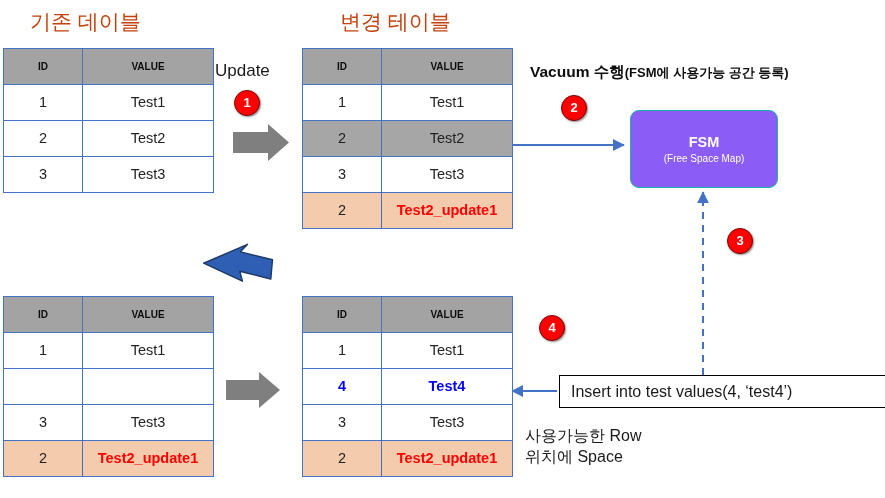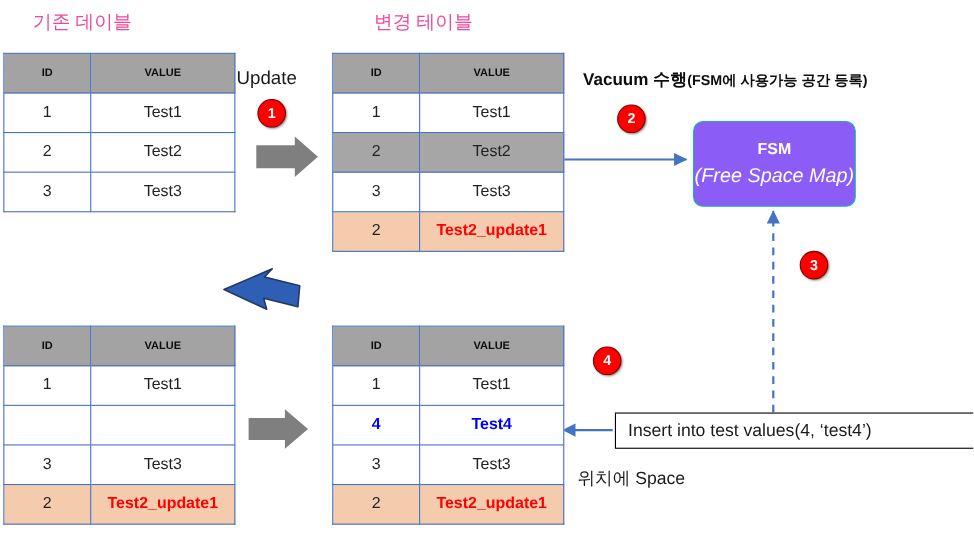--- a/index.html
+++ b/index.html
@@ -45,22 +45,22 @@
   .col-id  { width: 78px; }
   .col-val { width: 130px; }
 
   tr.row-gray  td { background: #A6A6A6; }
   tr.row-peach td { background: #F5CBAD; }
   td.v-red   { color: #FF0000; font-weight: bold; }
   td.v-blue  { color: #0000FF; font-weight: bold; }
 
   
   .title-lbl {
-    font-size: 17px;
-    color: #ec4899;
+    font-size: 21px;
+    color: #c2410c;
     white-space: nowrap;
   }
   .plain-lbl {
     font-size: 16px;
     color: #1a1a1a;
     white-space: nowrap;
     line-height: 1.32;
   }
   .vacuum-lbl {
     font-size: 15.5px;
@@ -93,21 +93,21 @@
     border: 1px solid #14b8a6;
     border-radius: 9px;
     color: #ffffff;
     text-align: center;
     display: flex;
     flex-direction: column;
     justify-content: center;
     align-items: center;
   }
   .fsm-title { font-size: 14.5px; font-weight: bold; line-height: 1.4; }
-  .fsm-sub   { font-size: 18px; font-weight: normal; line-height: 1.4; font-style: italic; }
+  .fsm-sub   { font-size: 10px; font-weight: normal; line-height: 1.4; }
 
   
   .sql-box {
     border: 1px solid #000000;
     background: #ffffff;
     font-size: 16px;
     color: #1a1a1a;
     display: flex;
     align-items: center;
     padding-left: 11px;
@@ -293,16 +293,17 @@
   </table>
 
   <div class="abs step" style="left:539px; top:315px;">4</div>
 
 
   <div class="abs sql-box" style="left:559px; top:375px; width:340px; height:33px;">
     <span>Insert into test values(4, ‘test4’)</span>
   </div>
 
   <div class="abs plain-lbl" style="left:525px; top:425px;">
+    <div>사용가능한 Row</div>
     <div>위치에 Space</div>
   </div>
 
 </div>
 
 </body></html>

